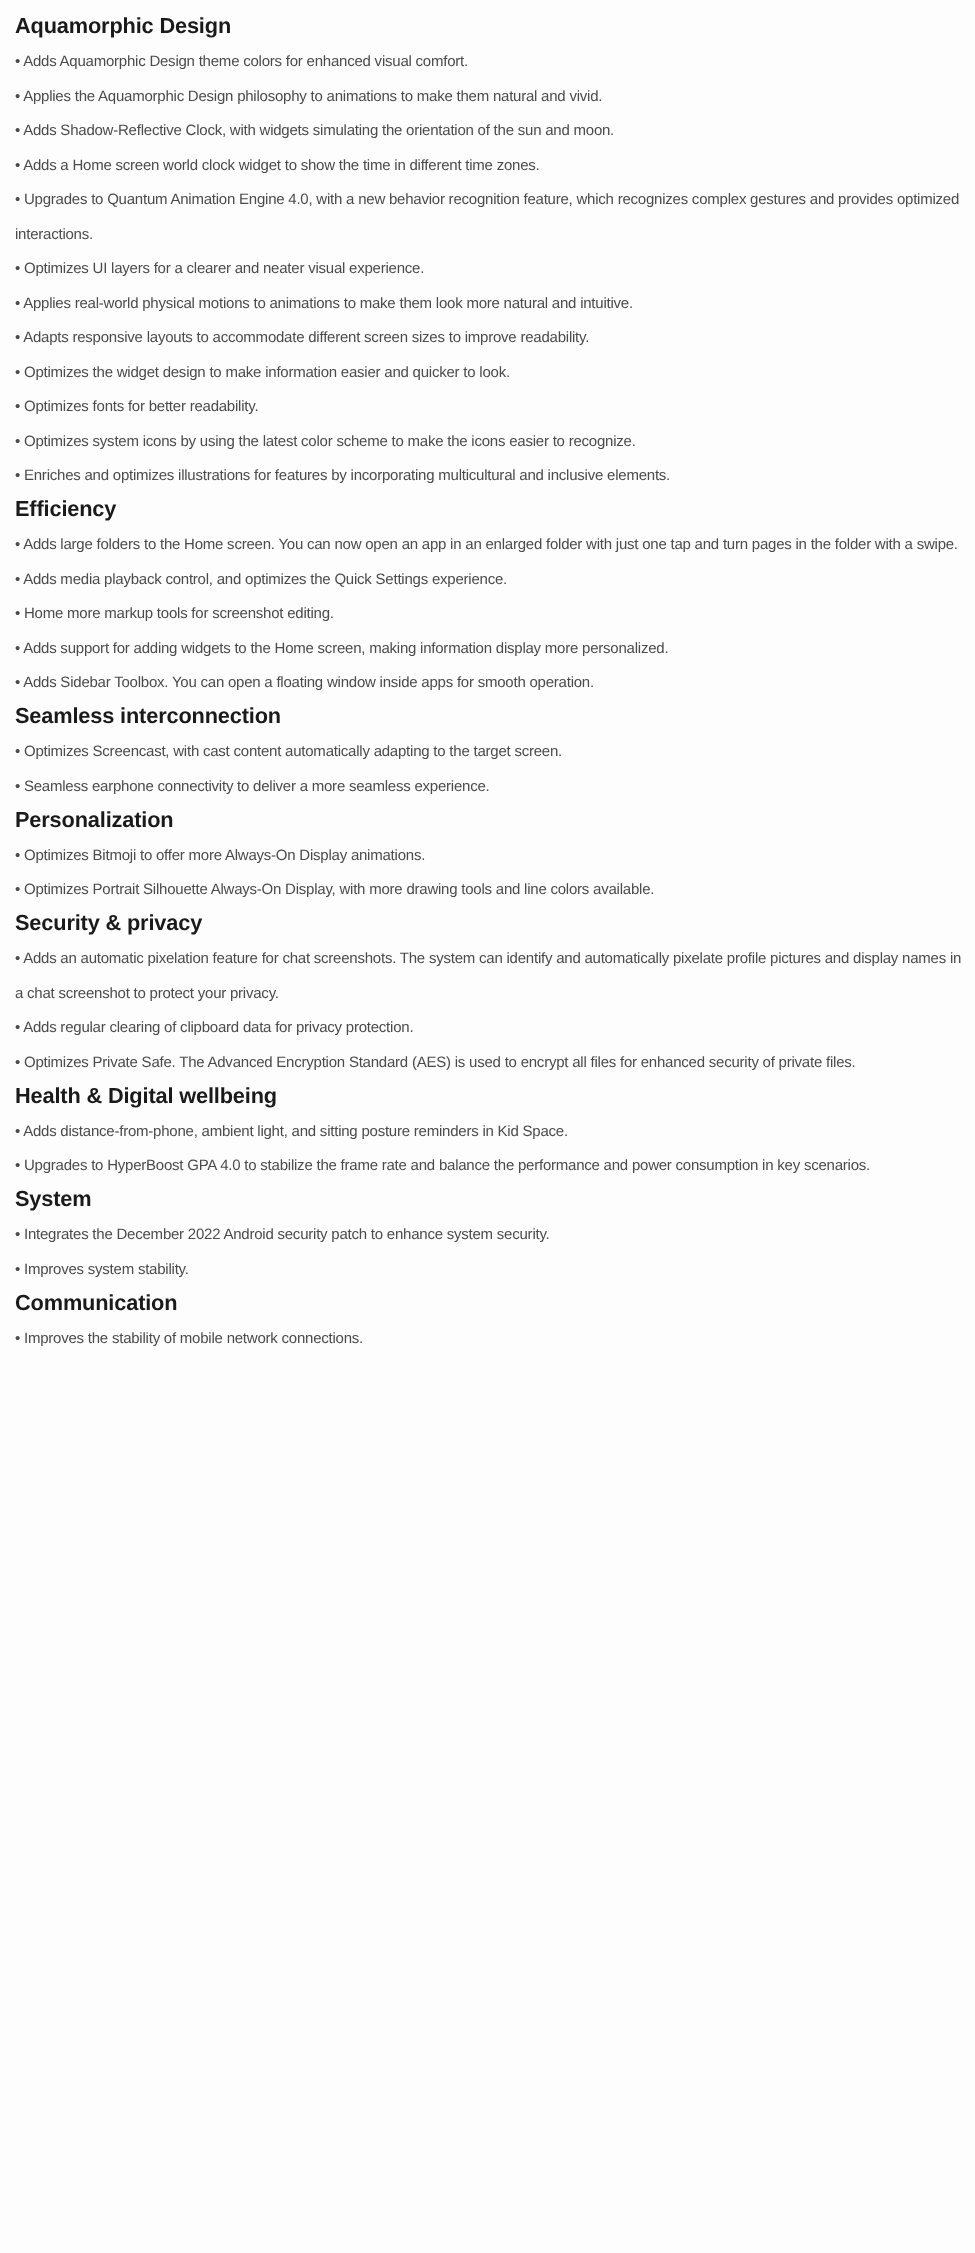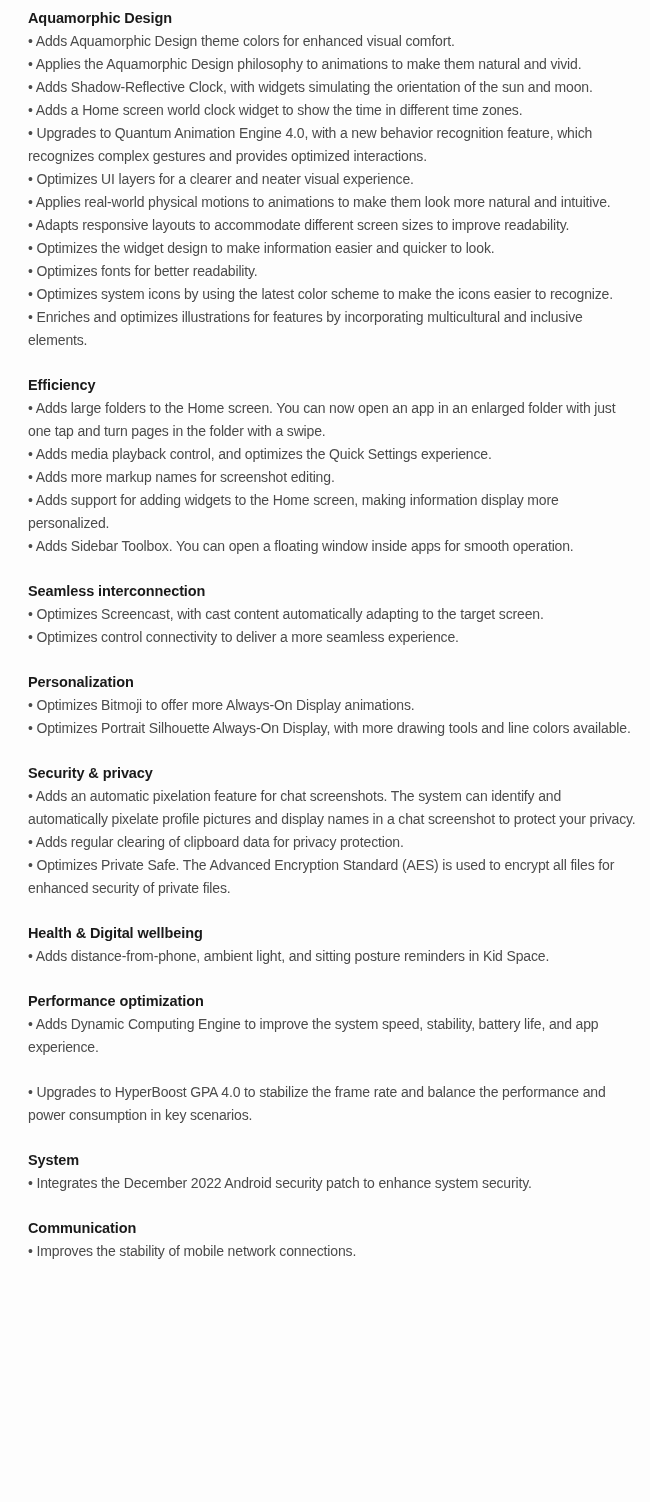--- a/index.html
+++ b/index.html
@@ -10,35 +10,35 @@
   * { box-sizing: border-box; }
   html, body { margin: 0; padding: 0; }
   body {
     width: 650px;
     height: 1502px;
     overflow: hidden;
     background: var(--bg);
     font-family: "Liberation Sans", sans-serif;
   }
   main[data-name="changelog"] {
-    padding: 7px 9px 0 28px;
+    padding: 7px 9px 0 10px;
   }
-  section.changelog-section { margin-top: 22px; }
+  section.changelog-section { }
   section.changelog-section:first-child { margin-top: 0; }
   h2.section-title {
     margin: 0;
     font-size: 14.5px;
     line-height: 23px;
     font-weight: 700;
     letter-spacing: -0.1px;
     color: var(--heading);
   }
   p.item {
     margin: 0;
-    font-size: 14px;
+    font-size: 10px;
     line-height: 23px;
     letter-spacing: -0.15px;
     color: var(--text);
   }
 </style>
 </head>
 <body>
 
 <main data-name="changelog">
   <section class="changelog-section" data-name="changelog-section">
@@ -57,31 +57,31 @@
         <p class="item" data-name="feature-item">• Optimizes system icons by using the latest color scheme to make the icons easier to recognize.</p>
         <p class="item" data-name="feature-item">• Enriches and optimizes illustrations for features by incorporating multicultural and inclusive elements.</p>
       </div>
   </section>
 
   <section class="changelog-section" data-name="changelog-section">
     <h2 class="section-title" data-name="section-title">Efficiency</h2>
     <div class="section-items" data-name="section-items">
         <p class="item" data-name="feature-item">• Adds large folders to the Home screen. You can now open an app in an enlarged folder with just one tap and turn pages in the folder with a swipe.</p>
         <p class="item" data-name="feature-item">• Adds media playback control, and optimizes the Quick Settings experience.</p>
-        <p class="item" data-name="feature-item">• Adds more markup names for screenshot editing.</p>
+        <p class="item" data-name="feature-item">• Home more markup tools for screenshot editing.</p>
         <p class="item" data-name="feature-item">• Adds support for adding widgets to the Home screen, making information display more personalized.</p>
         <p class="item" data-name="feature-item">• Adds Sidebar Toolbox. You can open a floating window inside apps for smooth operation.</p>
       </div>
   </section>
 
   <section class="changelog-section" data-name="changelog-section">
     <h2 class="section-title" data-name="section-title">Seamless interconnection</h2>
     <div class="section-items" data-name="section-items">
         <p class="item" data-name="feature-item">• Optimizes Screencast, with cast content automatically adapting to the target screen.</p>
-        <p class="item" data-name="feature-item">• Optimizes control connectivity to deliver a more seamless experience.</p>
+        <p class="item" data-name="feature-item">• Seamless earphone connectivity to deliver a more seamless experience.</p>
       </div>
   </section>
 
   <section class="changelog-section" data-name="changelog-section">
     <h2 class="section-title" data-name="section-title">Personalization</h2>
     <div class="section-items" data-name="section-items">
         <p class="item" data-name="feature-item">• Optimizes Bitmoji to offer more Always-On Display animations.</p>
         <p class="item" data-name="feature-item">• Optimizes Portrait Silhouette Always-On Display, with more drawing tools and line colors available.</p>
       </div>
   </section>
@@ -95,37 +95,32 @@
       </div>
   </section>
 
   <section class="changelog-section" data-name="changelog-section">
     <h2 class="section-title" data-name="section-title">Health &amp; Digital wellbeing</h2>
     <div class="section-items" data-name="section-items">
         <p class="item" data-name="feature-item">• Adds distance-from-phone, ambient light, and sitting posture reminders in Kid Space.</p>
       </div>
   </section>
 
-  <section class="changelog-section" data-name="changelog-section">
-    <h2 class="section-title" data-name="section-title">Performance optimization</h2>
-    <div class="section-items" data-name="section-items">
-        <p class="item" data-name="feature-item">• Adds Dynamic Computing Engine to improve the system speed, stability, battery life, and app experience.</p>
-      </div>
-  </section>
 
   <section class="changelog-section" data-name="changelog-section">
     <div class="section-items" data-name="section-items">
         <p class="item" data-name="feature-item">• Upgrades to HyperBoost GPA 4.0 to stabilize the frame rate and balance the performance and power consumption in key scenarios.</p>
       </div>
   </section>
 
   <section class="changelog-section" data-name="changelog-section">
     <h2 class="section-title" data-name="section-title">System</h2>
     <div class="section-items" data-name="section-items">
         <p class="item" data-name="feature-item">• Integrates the December 2022 Android security patch to enhance system security.</p>
+        <p class="item" data-name="feature-item">• Improves system stability.</p>
       </div>
   </section>
 
   <section class="changelog-section" data-name="changelog-section">
     <h2 class="section-title" data-name="section-title">Communication</h2>
     <div class="section-items" data-name="section-items">
         <p class="item" data-name="feature-item">• Improves the stability of mobile network connections.</p>
       </div>
   </section>
 </main>

